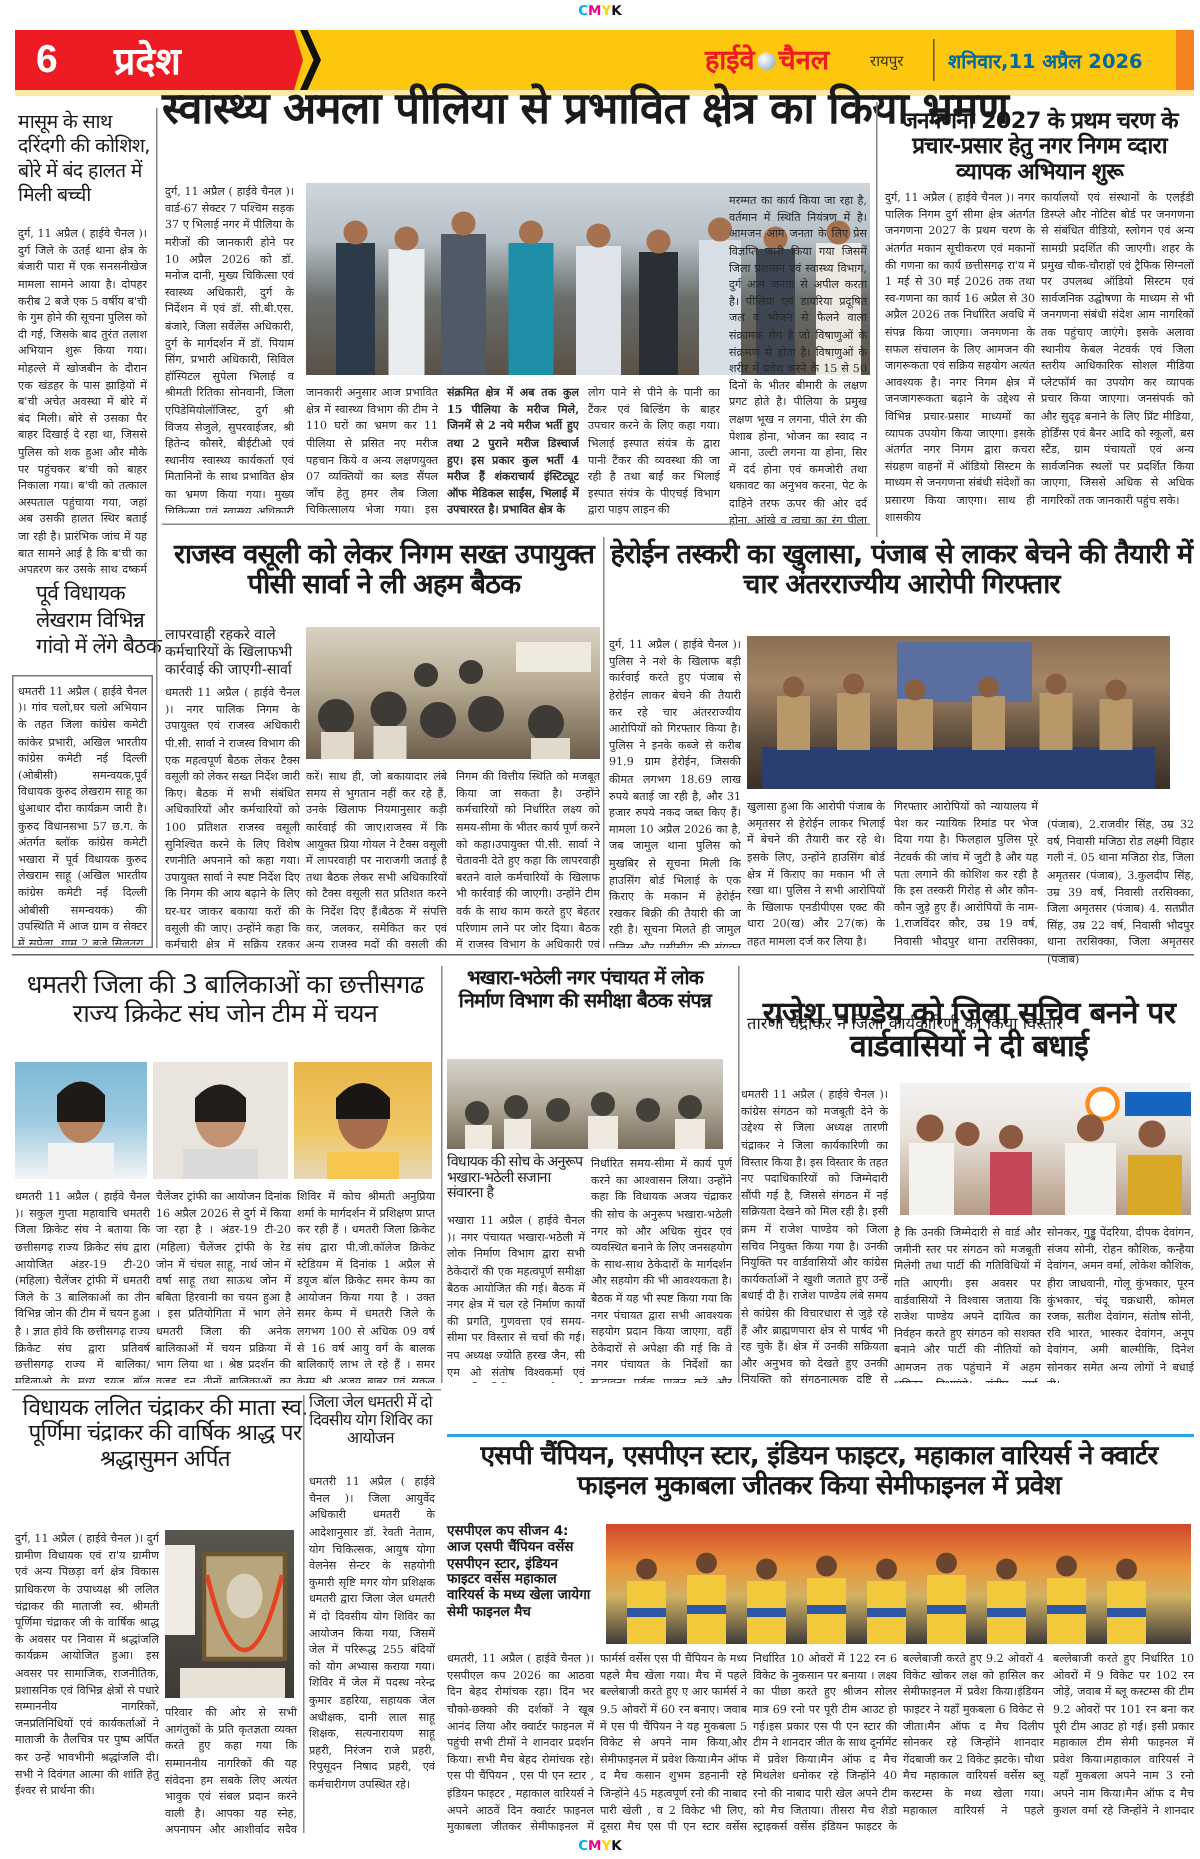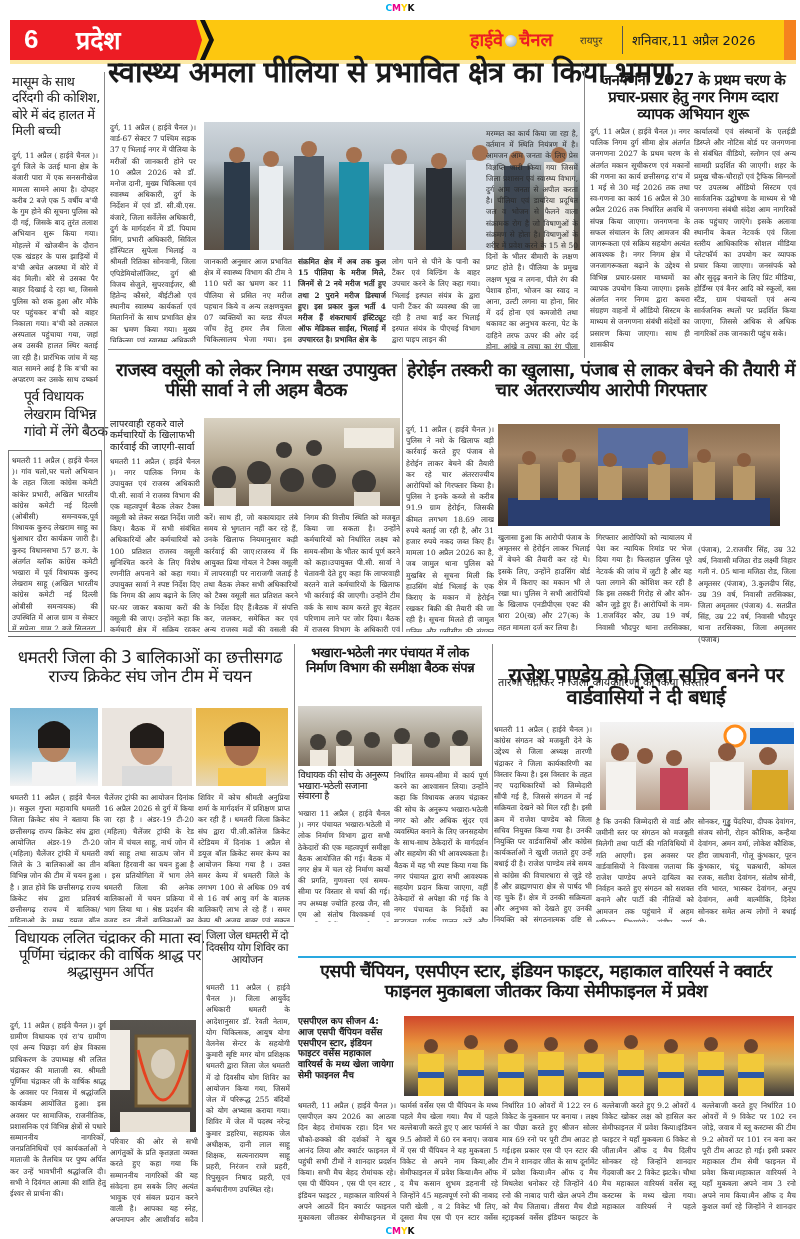--- a/index.html
+++ b/index.html
@@ -10,21 +10,21 @@
 
   .masthead { position: absolute; top: 20px; left: 10px; width: 786px; height: 40px; background: #fdc70f; }
   .mh-red { position: absolute; left: 0; top: 0; width: 192px; height: 40px; background: #ed1c24; clip-path: polygon(0 0, 186px 0, 192px 20px, 186px 40px, 0 40px); }
   .mh-chev { position: absolute; left: 190px; top: 0; width: 14px; height: 40px; background: #111; clip-path: polygon(0 0, 5px 0, 14px 20px, 5px 40px, 0 40px, 9px 20px); }
   .mh-num { position: absolute; left: 14px; top: 4px; color: #fff; font-family: "Liberation Sans", sans-serif; font-weight: bold; font-size: 26px; }
   .mh-sec { position: absolute; left: 66px; top: 2px; color: #fff; font-family: "DejaVu Sans", sans-serif; font-weight: bold; font-size: 25px; }
   .mh-brand { position: absolute; left: 460px; top: 7px; color: #ed1c24; font-family: "DejaVu Sans", sans-serif; font-weight: bold; font-size: 18px; }
   .mh-brand .dot { display: inline-block; width: 12px; height: 12px; border-radius: 50%; background: radial-gradient(circle at 35% 35%, #fff, #b5c8d8 60%, #7a8fa3); vertical-align: middle; margin: 0 2px; }
   .mh-city { position: absolute; left: 570px; top: 13px; font-family: "DejaVu Sans", sans-serif; font-size: 10px; color: #333; }
   .mh-sep { position: absolute; left: 612px; top: 6px; width: 1px; height: 28px; background: #555; }
-  .mh-date { position: absolute; left: 622px; top: 11px; font-family: "DejaVu Sans", sans-serif; font-weight: normal; font-size: 13px; color: #0f172a; }
+  .mh-date { position: absolute; left: 622px; top: 11px; font-family: "DejaVu Sans", sans-serif; font-weight: bold; font-size: 13px; color: #0369a1; }
   .mh-orange { position: absolute; right: 0; top: 0; width: 12px; height: 40px; background: #f5821f; }
   .mh-under { position: absolute; top: 60px; left: 10px; width: 786px; height: 4px; background: #fce9a6; }
 
   .hl { position: absolute; font-family: "DejaVu Sans", sans-serif; font-weight: bold; color: #1a1a1a; line-height: 1.12; text-align: center; letter-spacing: -0.5px; }
   .sub { position: absolute; font-family: "DejaVu Sans", sans-serif; color: #1a1a1a; line-height: 1.2; }
   .body { position: absolute; font-family: "DejaVu Serif", serif; font-size: 7.4px; line-height: 11.2px; color: #2a2a2a; text-align: justify; overflow: hidden; }
   .vrule { position: absolute; width: 1px; background: #888; }
   .hrule { position: absolute; height: 1px; background: #888; }
   .photo { position: absolute; overflow: hidden; }
   .boxed { position: absolute; border: 1px solid #777; }

